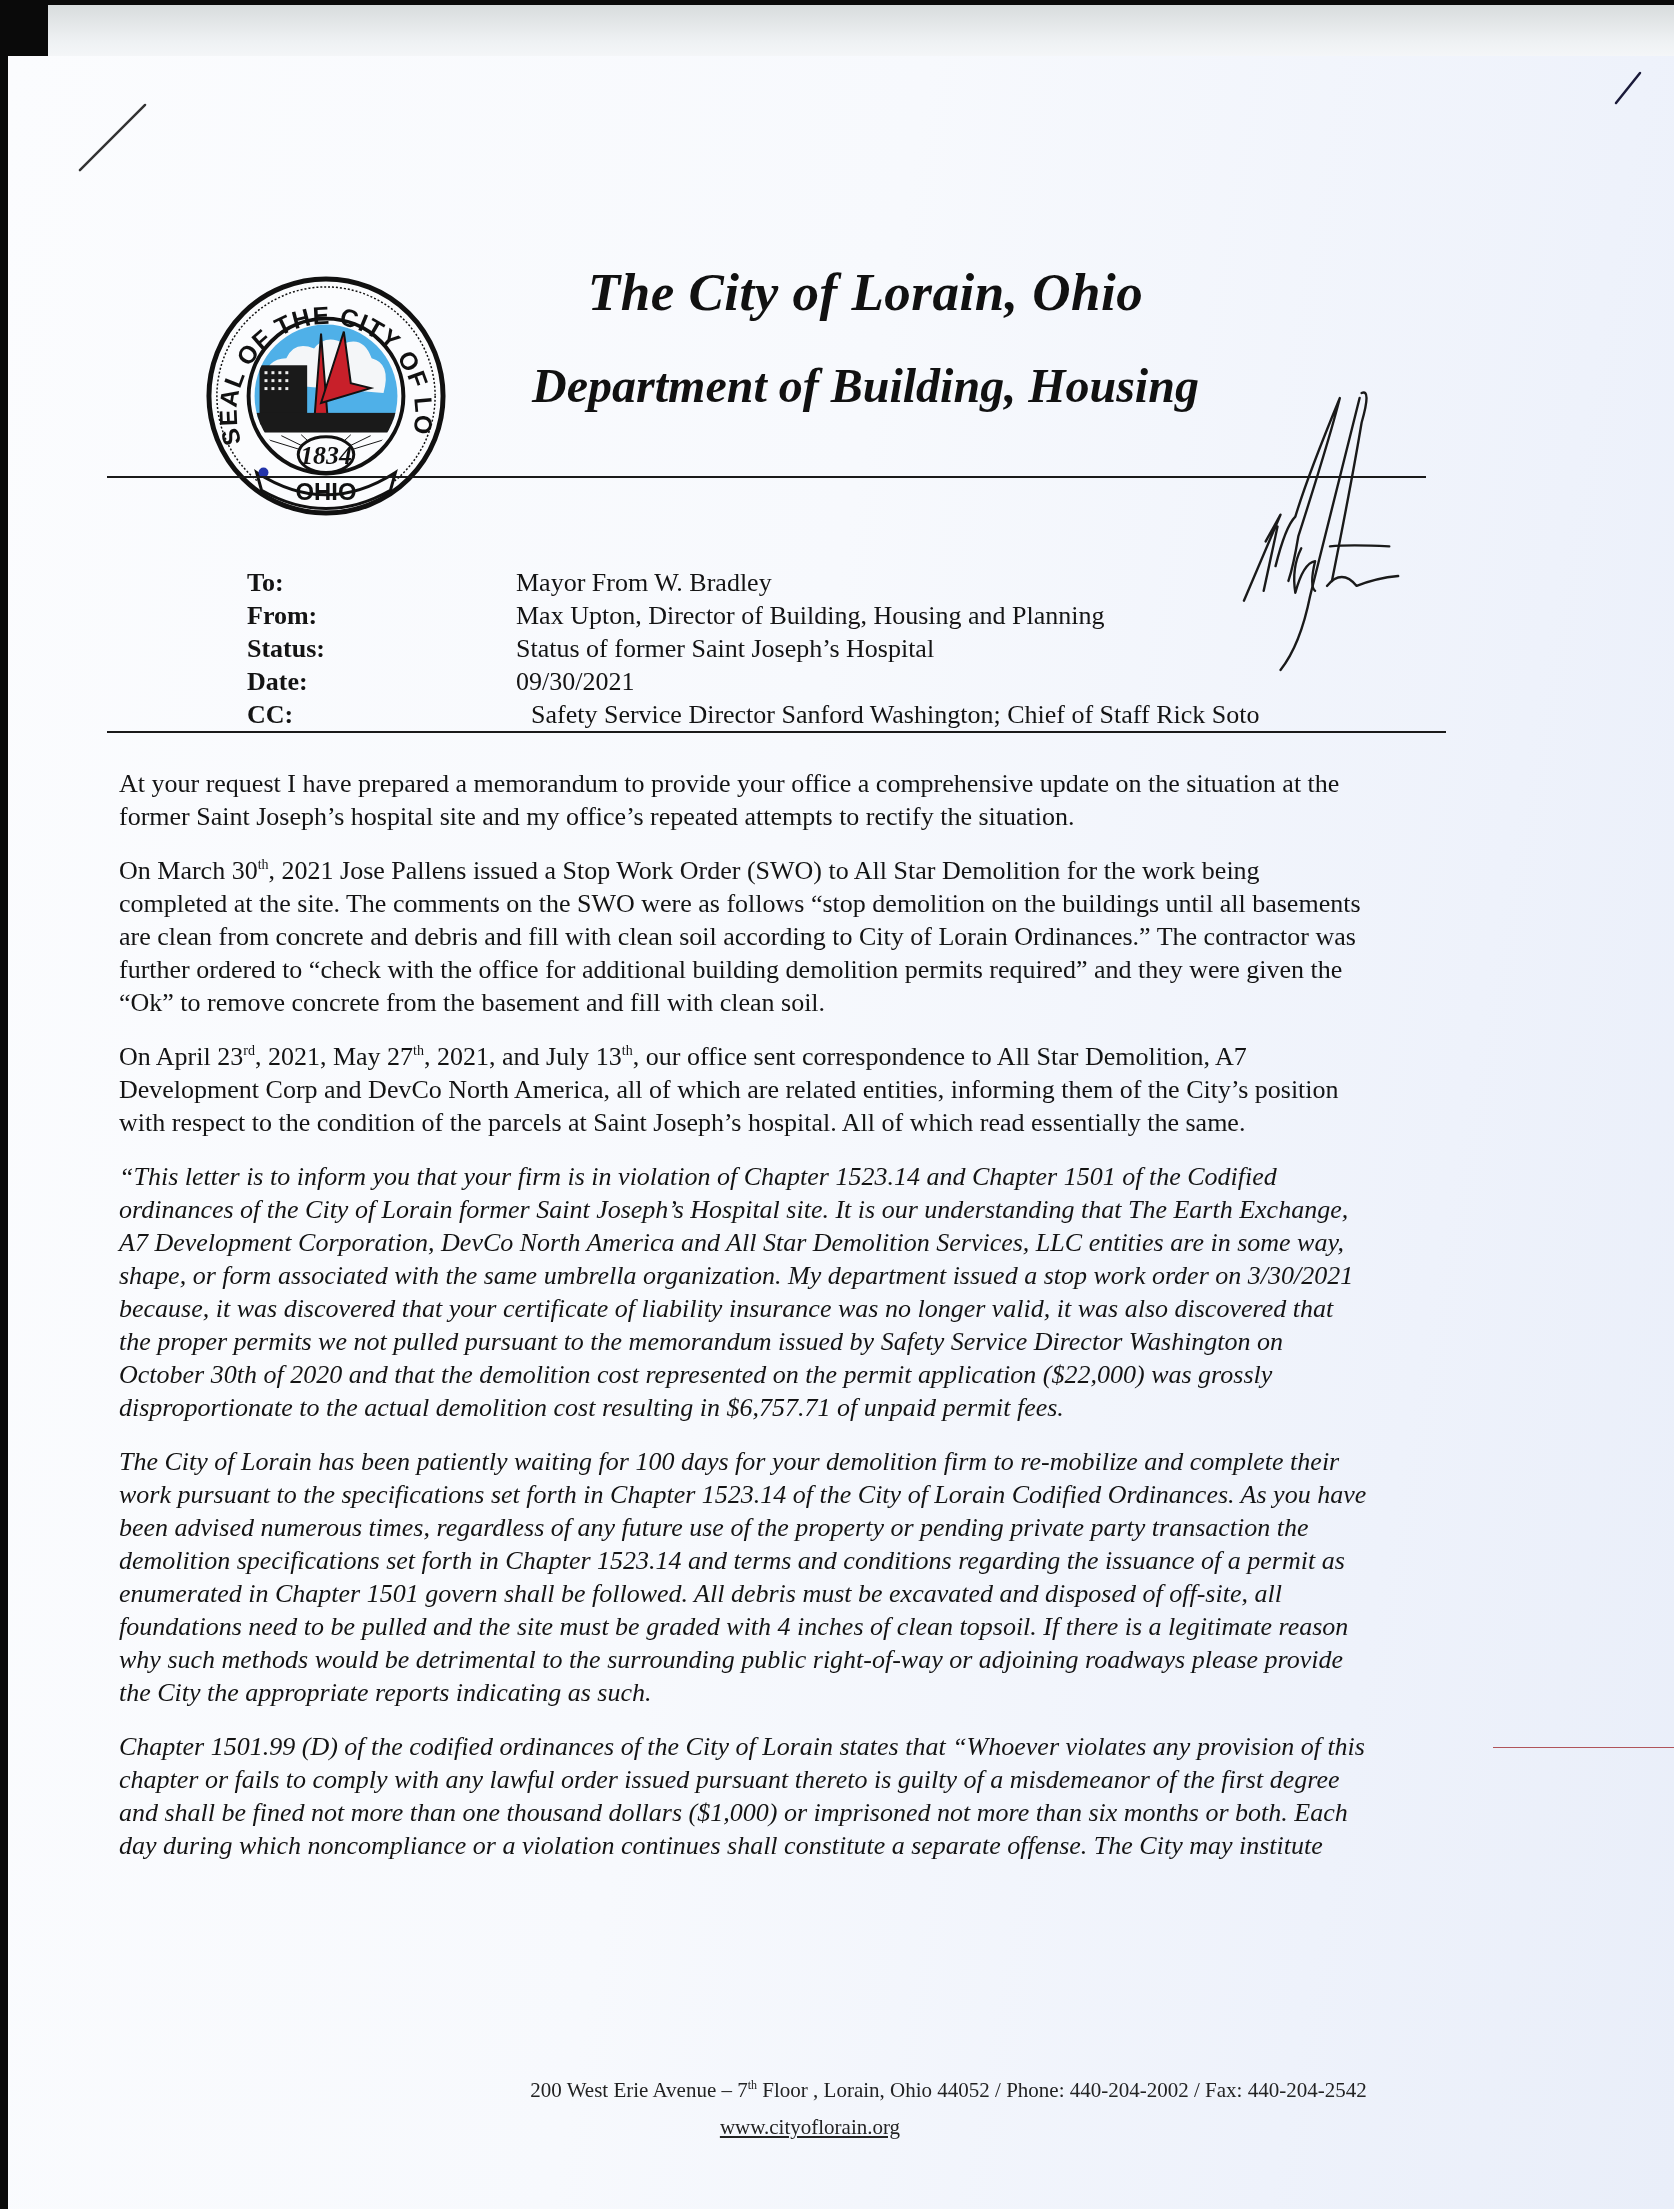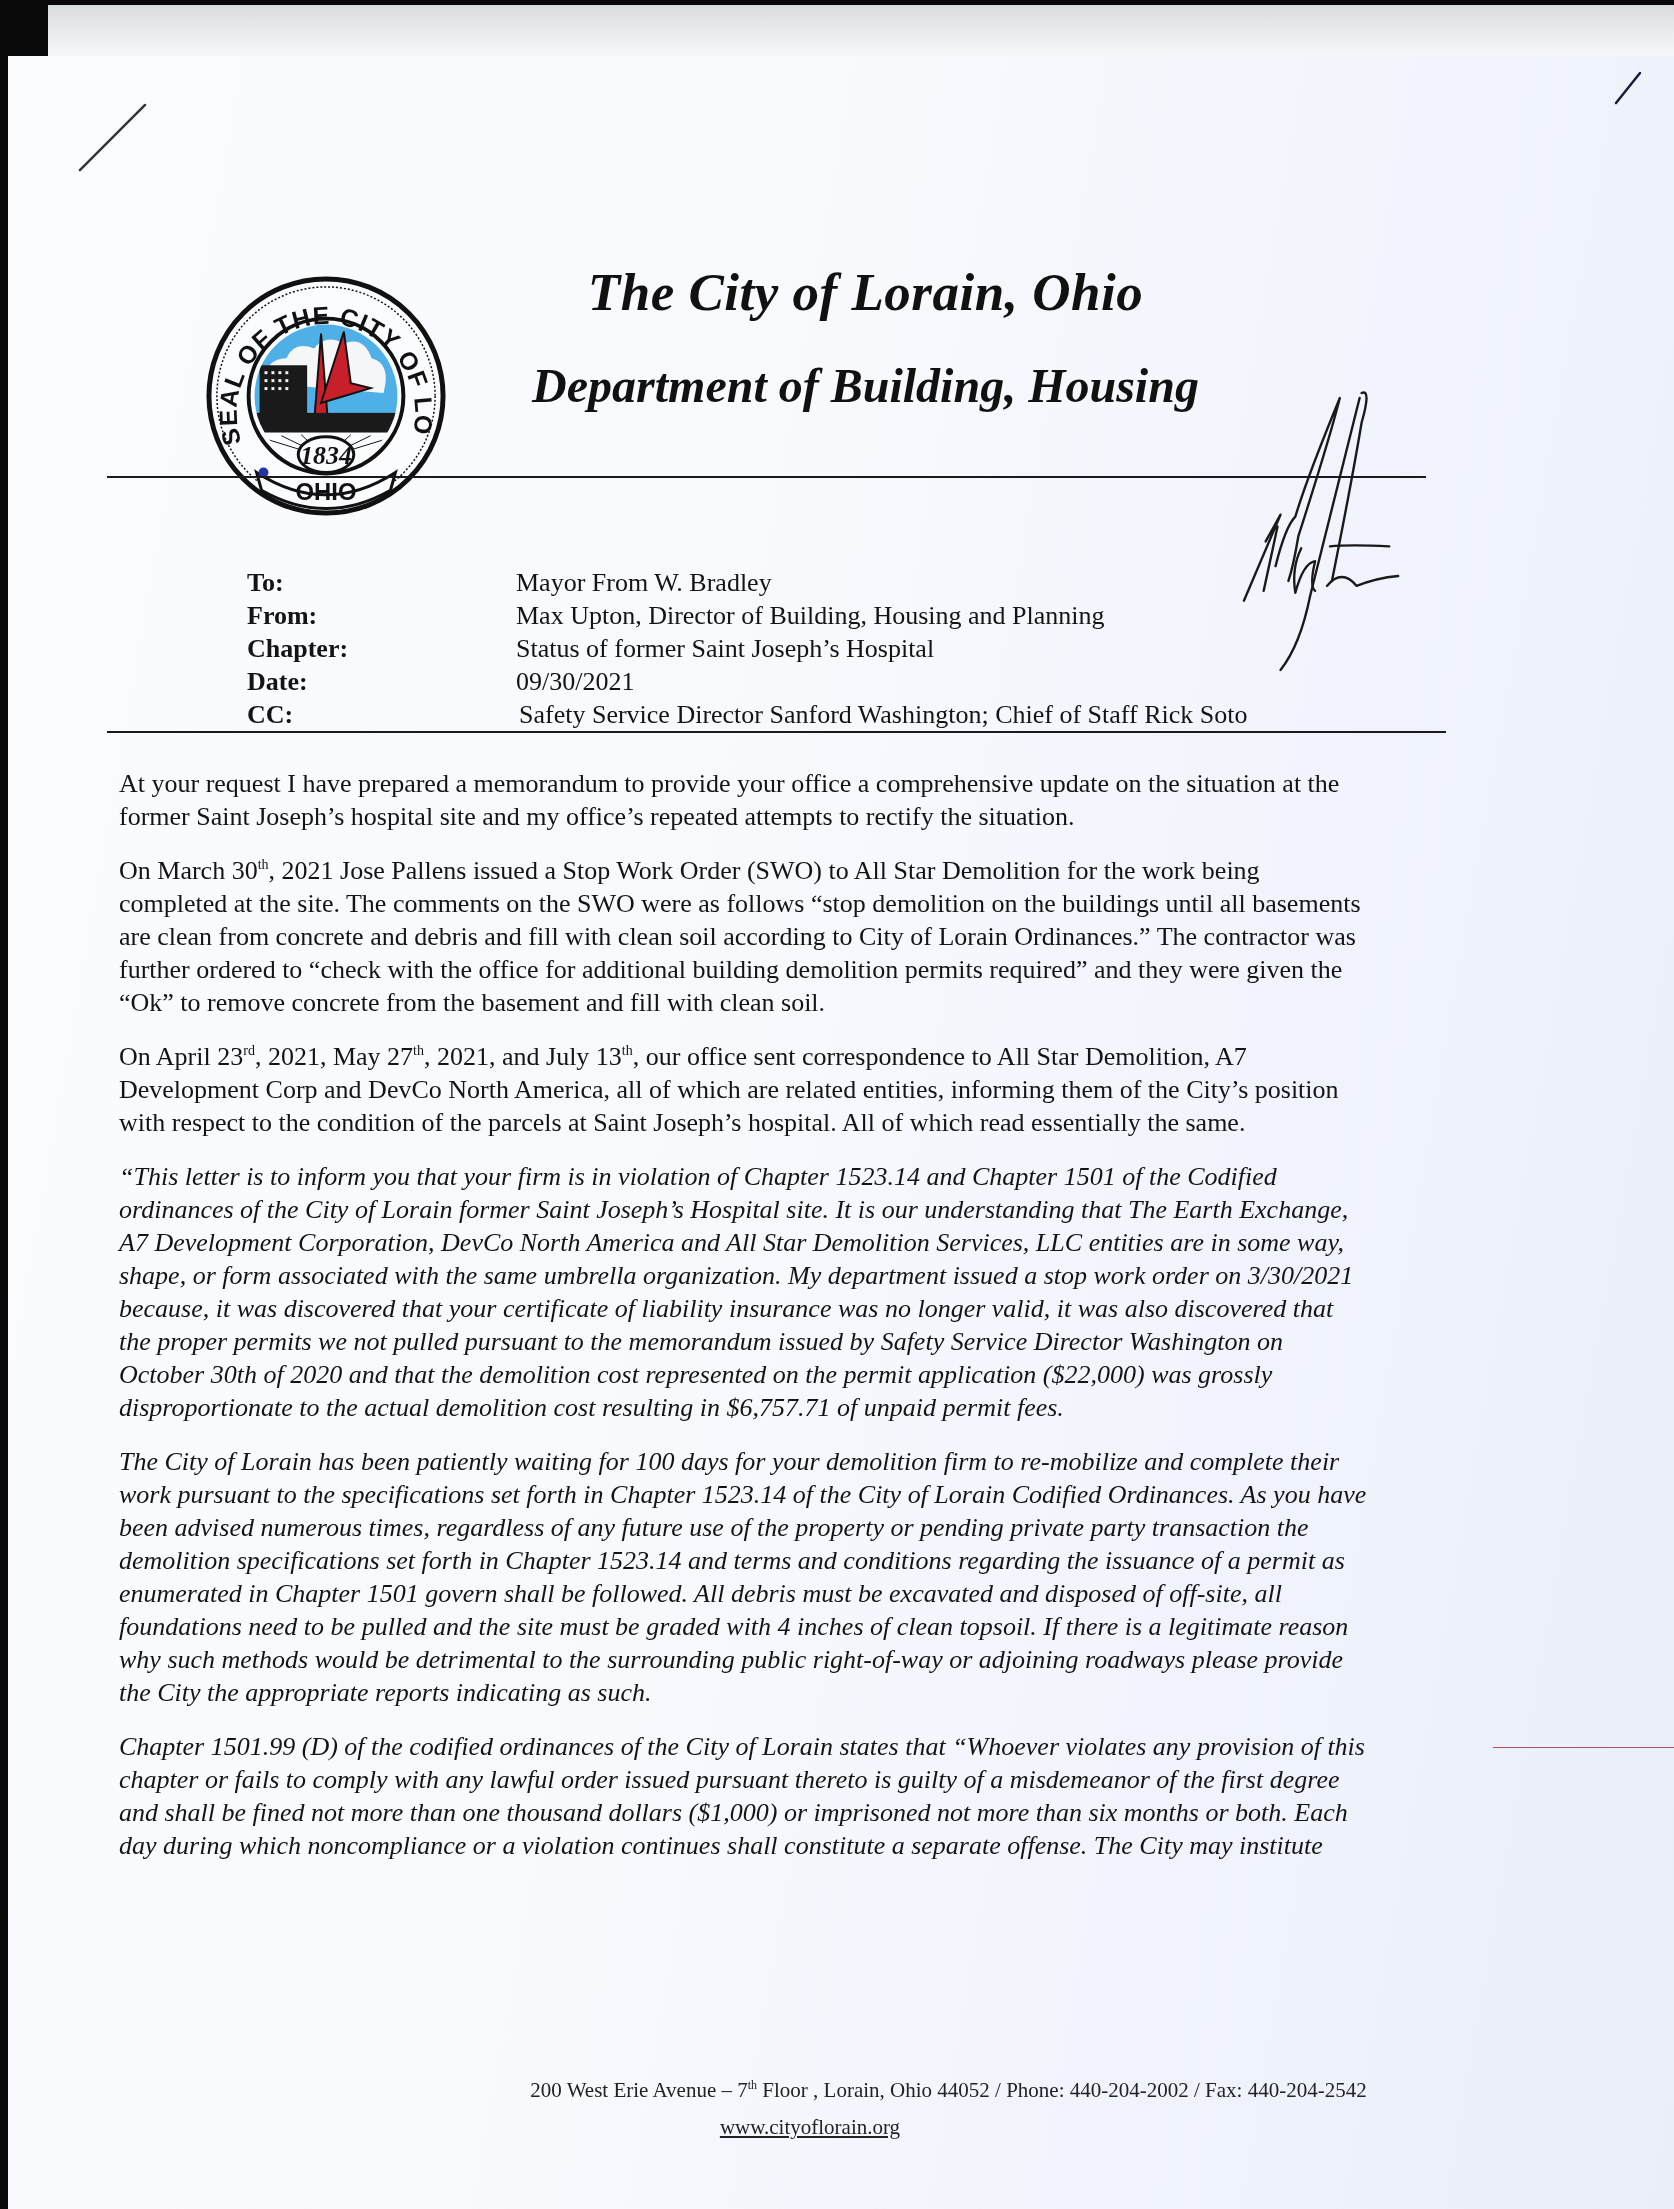--- a/index.html
+++ b/index.html
@@ -23,21 +23,21 @@
   .title-block { position: absolute; left: 412px; top: 203px; width: 891px; text-align: center;
     font-weight: bold; font-style: italic; line-height: 66px; color: #111; }
   .title-block .t1 { font-size: 53px; display: block; letter-spacing: 0.5px; }
   .title-block .t2 { font-size: 48px; display: block; margin-top: 28px; }
   .title-block .t3 { font-size: 48px; display: block; }
   .rule { position: absolute; height: 2px; background: #1a1a1a; }
   .memo { position: absolute; left: 223px; top: 510px; width: 1238px; }
   .memo-row { position: relative; height: 33px; font-size: 26px; line-height: 33px; white-space: nowrap; }
   .memo-label { position: absolute; left: 16px; font-weight: bold; }
   .memo-value { position: absolute; left: 285px; }
-  .memo-row.cc .memo-value { left: 288px; text-align: center; }
+  .memo-row.cc .memo-value { left: 300px; text-align: center; }
   .body-text { position: absolute; left: 111px; width: 1386px; font-size: 26px; line-height: 33px; }
   .body-text p { margin: 0 0 21px 0; white-space: nowrap; }
   .body-text p.quote { font-style: italic; }
   .body-text sup { font-size: 14px; vertical-align: 10px; line-height: 0; }
   .footer { position: absolute; left: 297px; top: 2022px; width: 1287px; text-align: center;
     font-size: 21px; color: #222; }
   .footer .addr { display: block; }
   .footer .url { display: block; margin-top: 12px; text-decoration: underline; color: #222; margin-left: -277px; }
   .footer sup { font-size: 12px; vertical-align: 8px; line-height: 0; }
   .red-line { position: absolute; left: 1485px; top: 1691px; width: 188px; height: 1px; background: #b0545a; }
@@ -117,21 +117,21 @@
   <div class="memo">
     <div class="memo-row">
       <span class="memo-label">To:</span>
       <span class="memo-value">Mayor From W. Bradley</span>
     </div>
     <div class="memo-row">
       <span class="memo-label">From:</span>
       <span class="memo-value">Max Upton, Director of Building, Housing and Planning</span>
     </div>
     <div class="memo-row">
-      <span class="memo-label">Chapter:</span>
+      <span class="memo-label">Status:</span>
       <span class="memo-value">Status of former Saint Joseph’s Hospital</span>
     </div>
     <div class="memo-row">
       <span class="memo-label">Date:</span>
       <span class="memo-value">09/30/2021</span>
     </div>
     <div class="memo-row cc">
       <span class="memo-label">CC:</span>
       <span class="memo-value">Safety Service Director Sanford Washington; Chief of Staff Rick Soto</span>
     </div>

